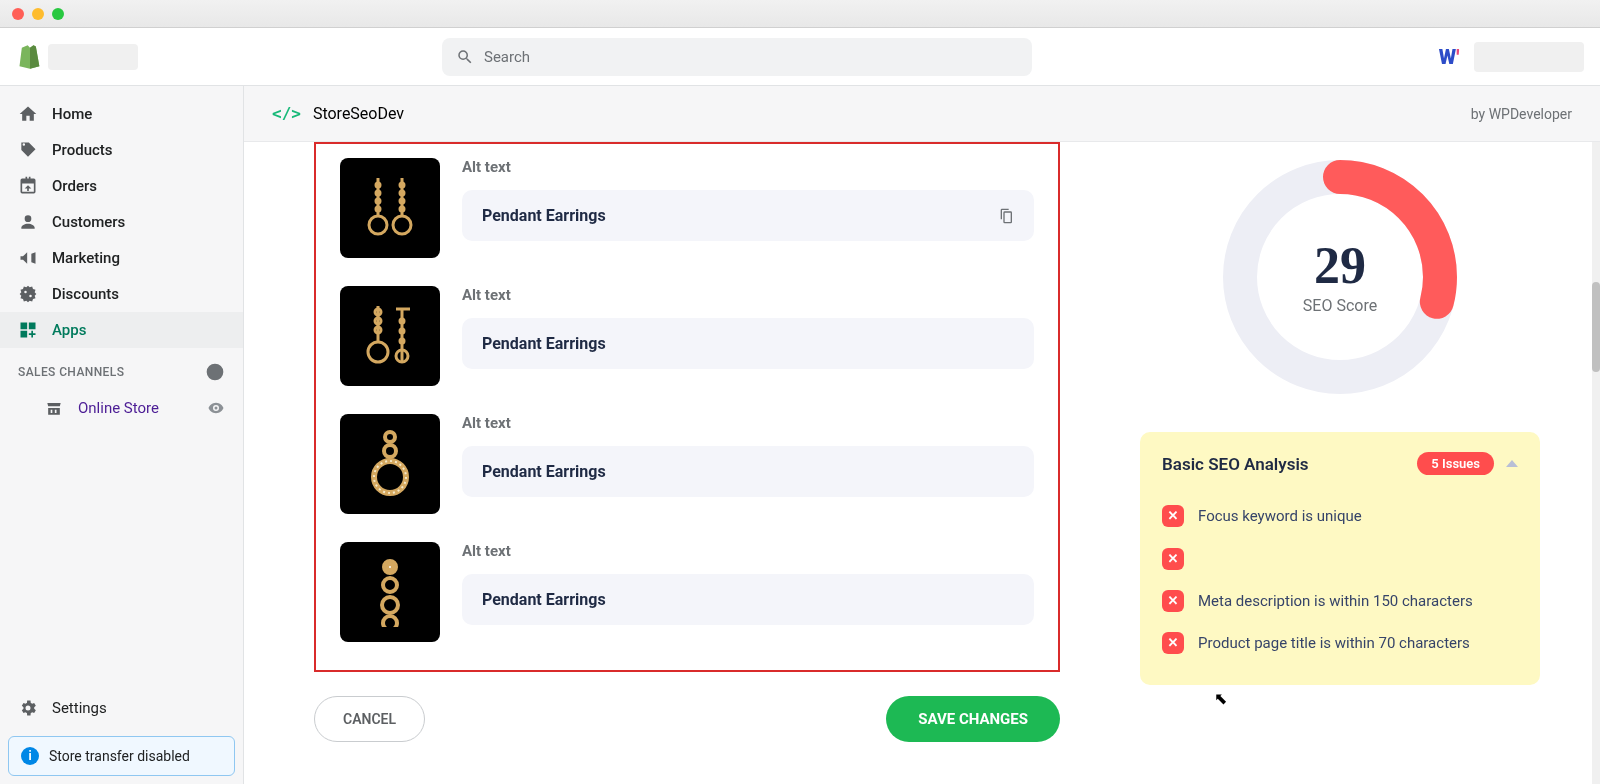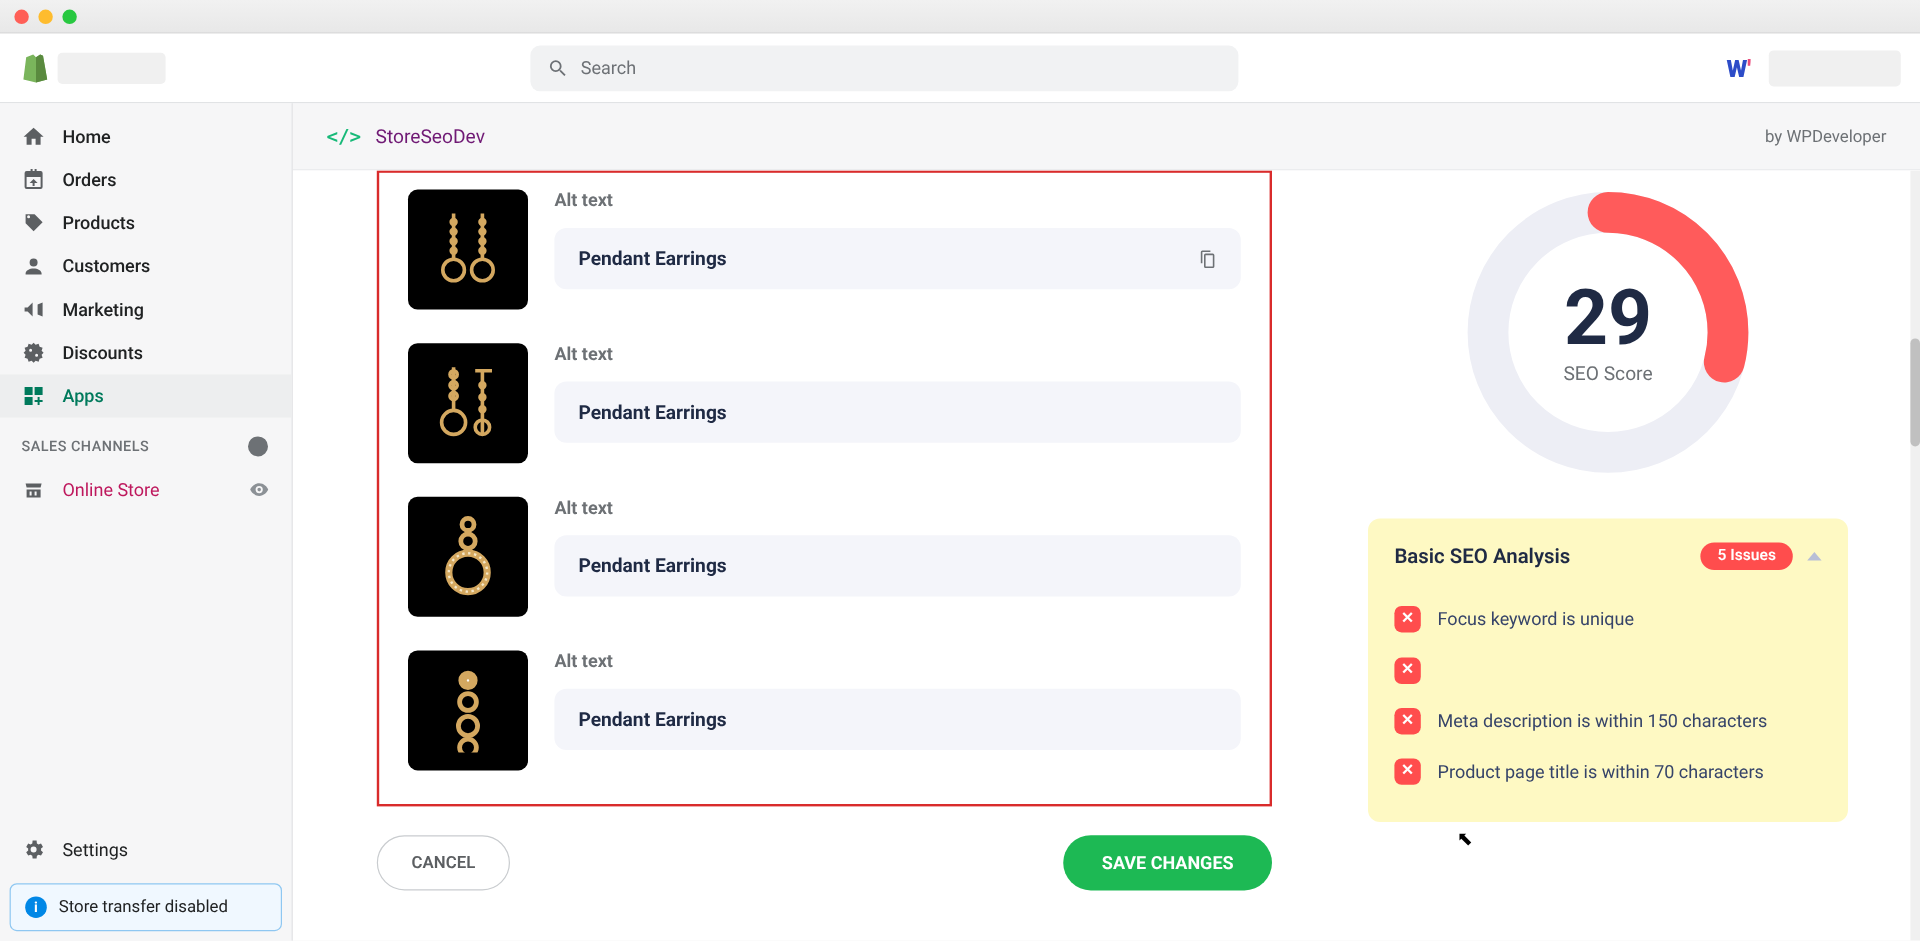--- a/index.html
+++ b/index.html
@@ -20,32 +20,32 @@
 
 .layout { display:flex; height:calc(100vh - 86px); }
 
 .sidebar { width:244px; background:#f6f6f7; border-right:1px solid #e1e3e5; display:flex; flex-direction:column; padding-top:10px; }
 .nav-item { display:flex; align-items:center; gap:14px; padding:8px 18px; color:#202223; font-size:15px; font-weight:500; cursor:pointer; }
 .nav-item svg { width:20px; height:20px; fill:#5c5f62; }
 .nav-item.active { background:#edeeef; color:#007a5c; }
 .nav-item.active svg { fill:#007a5c; }
 .nav-section { display:flex; align-items:center; justify-content:space-between; padding:14px 18px 8px; font-size:12px; color:#6d7175; letter-spacing:.4px; font-weight:500; }
 .nav-section .add-circle { width:20px; height:20px; fill:#6d7175; }
-.nav-sub { display:flex; align-items:center; justify-content:space-between; padding:8px 18px; font-size:15px; color:#be185d; }
+.nav-sub { display:flex; align-items:center; justify-content:space-between; padding:8px 18px; font-size:15px; color:#4c1d95;margin-left:26px; }
 .nav-sub .eye { width:18px; height:18px; fill:#8c9196; }
 .sidebar-spacer{flex:1}
 .settings { display:flex; align-items:center; gap:14px; padding:10px 18px; font-size:15px; color:#202223; }
 .settings svg{width:20px;height:20px;fill:#5c5f62}
 .transfer-banner { margin:8px; padding:10px 12px; border:1px solid #8fc7f1; background:#f0f8ff; border-radius:6px; display:flex; align-items:center; gap:10px; font-size:14px; color:#202223; }
 .info-dot{width:18px;height:18px;border-radius:50%;background:#0087e6;display:flex;align-items:center;justify-content:center;color:#fff;font-size:12px;font-weight:700}
 
 .main { flex:1; display:flex; flex-direction:column; overflow:hidden; }
 .app-header { height:56px; display:flex; align-items:center; padding:0 28px; background:#f6f6f7; border-bottom:1px solid #e8e9eb; }
 .app-header .code-ico { color:#17b978; font-weight:700; font-size:16px; margin-right:12px; font-family:monospace; }
-.app-header .app-name { font-size:16px; color:#701a75; }
+.app-header .app-name { font-size:16px; color:#000000; }
 .app-header .by { margin-left:auto; color:#6d7175; font-size:14px; }
 
 .content { flex:1; display:flex; overflow:hidden; background:#fff; position:relative; }
 .content-scroll { width:8px; background:#f0f0f0; position:absolute; right:0; top:0; bottom:0; }
 .content-thumb { width:8px; height:90px; background:#c0c0c0; border-radius:4px; position:absolute; top:140px; }
 
 .left-col { flex:1; padding:0 60px 20px 70px; overflow:hidden; }
 .alt-box { border:2px solid #d92b2b; padding:0 24px 14px; }
 .img-row { display:flex; gap:22px; padding:14px 0; align-items:flex-start; }
 .thumb { width:100px; height:100px; border-radius:8px; background:#000; flex-shrink:0; display:flex; align-items:center; justify-content:center; }
@@ -56,21 +56,21 @@
 .field-input .copy-ico{width:16px;height:18px;fill:#6d7175}
 
 .actions { display:flex; justify-content:space-between; padding:24px 0 0; }
 .btn-cancel { border:1px solid #c9cccf; background:#fff; color:#5c5f62; padding:12px 28px; border-radius:24px; font-size:14px; font-weight:600; }
 .btn-save { border:none; background:#1db954; color:#fff; padding:14px 32px; border-radius:26px; font-size:15px; font-weight:700; }
 
 .right-col { width:480px; padding:10px 60px 0 20px; }
 .score-ring { width:250px; height:250px; margin:0 auto 30px; position:relative; display:flex; align-items:center; justify-content:center; }
 .score-ring svg { position:absolute; top:0; left:0; transform:rotate(-90deg); }
 .score-text { text-align:center; }
-.score-num { font-size:64px; font-weight:700; color:#1f2a44; line-height:1; }
+.score-num { font-size:52px; font-weight:700; color:#1f2a44; line-height:1;font-family:Liberation Serif, serif; }
 .score-lbl { font-size:16px; color:#6d7175; margin-top:4px; }
 
 .panel { background:#fef9c3; border-radius:10px; padding:20px 22px; }
 .panel-head { display:flex; align-items:center; gap:12px; margin-bottom:20px; }
 .panel-title { font-size:17px; font-weight:600; color:#1f2a44; }
 .badge-issues { background:#ff4d4d; color:#fff; font-size:13px; font-weight:600; padding:4px 14px; border-radius:14px; margin-left:auto; }
 .caret-up { width:0;height:0;border-left:6px solid transparent;border-right:6px solid transparent;border-bottom:7px solid #b8bfd6; }
 .issue { display:flex; gap:14px; padding:10px 0; font-size:15px; color:#364469; line-height:1.5; }
 .x-ico { width:22px; height:22px; border-radius:6px; background:#ff4d4d; flex-shrink:0; display:flex; align-items:center; justify-content:center; color:#fff; font-size:13px; font-weight:700; }
 
@@ -109,29 +109,29 @@
 <div class="layout">
   <div class="sidebar">
     <div class="nav-item">
         <svg viewBox="0 0 24 24">
           <path d="M10 20v-6h4v6h5v-8h3L12 3 2 12h3v8z"></path>
         </svg>
         <span>Home</span>
       </div>
     <div class="nav-item">
         <svg viewBox="0 0 24 24">
+          <path d="M21 11l-8-8H4v9l8 8 9-9zM7 7a1.5 1.5 0 110-3 1.5 1.5 0 010 3z"></path>
+        </svg>
+        <span>Products</span>
+      </div>
+    <div class="nav-item">
+        <svg viewBox="0 0 24 24">
           <path d="M19 3h-4V1h-2v2H11V1H9v2H5a2 2 0 00-2 2v14a2 2 0 002 2h14a2 2 0 002-2V5a2 2 0 00-2-2zm0 16H5V9h14v10zM12 11l-4 4h3v3h2v-3h3l-4-4z"></path>
         </svg>
         <span>Orders</span>
-      </div>
-    <div class="nav-item">
-        <svg viewBox="0 0 24 24">
-          <path d="M21 11l-8-8H4v9l8 8 9-9zM7 7a1.5 1.5 0 110-3 1.5 1.5 0 010 3z"></path>
-        </svg>
-        <span>Products</span>
       </div>
     <div class="nav-item">
         <svg viewBox="0 0 24 24">
           <path d="M12 12a4 4 0 100-8 4 4 0 000 8zm0 2c-4 0-8 2-8 5v1h16v-1c0-3-4-5-8-5z"></path>
         </svg>
         <span>Customers</span>
       </div>
     <div class="nav-item">
         <svg viewBox="0 0 24 24">
           <path d="M3 10v4h3l5 5V5L6 10H3zm13-3v10l5 2V5l-5 2z"></path>

